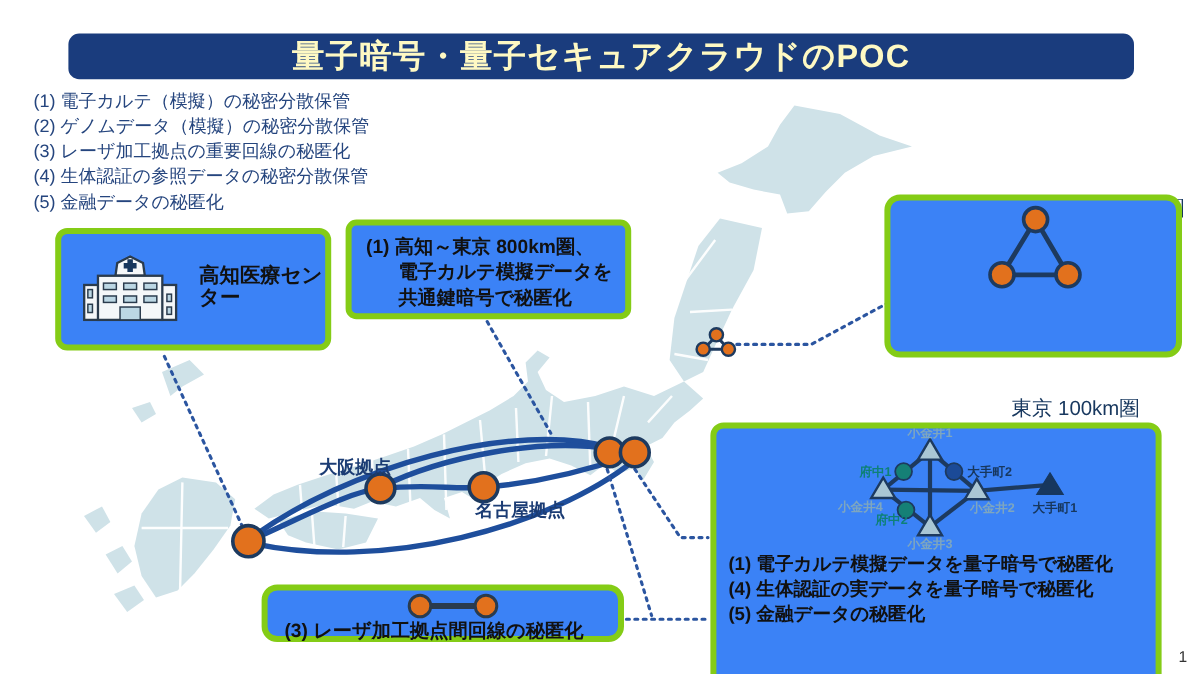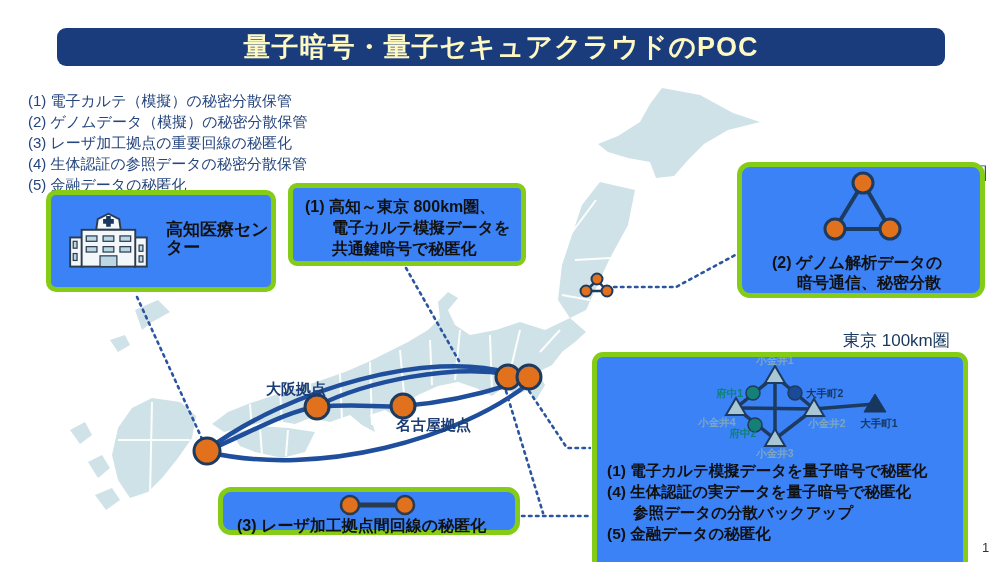--- a/index.html
+++ b/index.html
@@ -5,21 +5,21 @@
   html,body{margin:0;padding:0;background:#ffffff;}
   body{font-family:"Liberation Sans","DejaVu Sans",sans-serif;}
   #slide{position:relative;width:1000px;height:562px;background:#ffffff;overflow:hidden;}
 
   
   .banner{position:absolute;left:57px;top:28px;width:888px;height:38px;background:#1a3c7d;
           border-radius:9px;display:flex;align-items:center;justify-content:center;}
   .banner span{color:#fef9c3;font-size:27px;font-weight:bold;letter-spacing:1px;}
 
   
-  .poc-list{position:absolute;left:28px;top:74px;color:#25457e;font-size:15px;line-height:21px;font-weight:500;margin-top:16px;}
+  .poc-list{position:absolute;left:28px;top:74px;color:#25457e;font-size:15px;line-height:21px;font-weight:500;}
 
   
   .callout{position:absolute;background:#3b82f6;border:5px solid #84cc16;box-sizing:border-box;}
 
   .hospital-box{left:46px;top:190px;width:230px;height:102px;border-radius:10px;
                 display:flex;align-items:center;justify-content:flex-end;padding-bottom:4px;}
   .hospital-box .hospital-label{font-size:17px;font-weight:bold;color:#111111;line-height:18px;}
 
   .kochi-tokyo-box{left:288px;top:183px;width:238px;height:83px;border-radius:9px;
                    padding:8px 8px 0 12px;font-size:16px;font-weight:bold;color:#111;line-height:21px;}
@@ -163,24 +163,20 @@
   <div class="region-label sendai-label">仙台 10km圏</div>
   <div class="callout sendai-box">
     <svg width="242" height="80" viewBox="0 0 242 80">
       <path d="M121,16 L93,62 L148,62 Z" fill="none" stroke="#1d3a5f" stroke-width="4"></path>
       <g fill="#e2711d" stroke="#1d3a5f" stroke-width="3">
         <circle cx="121" cy="16" r="10"></circle>
         <circle cx="93" cy="62" r="10"></circle>
         <circle cx="148" cy="62" r="10"></circle>
       </g>
     </svg>
-    <div class="txt">
-      <div>(2) ゲノム解析データの</div>
-      <div class="indent">暗号通信、秘密分散</div>
-    </div>
   </div>
 
   <div class="region-label tokyo-label">東京 100km圏</div>
   <div class="callout tokyo-box">
     <svg width="370" height="102" viewBox="0 0 370 102">
 
       <g stroke="#1d3a5f" stroke-width="3.5" fill="none">
         <path d="M178,19 L139,51"></path>
         <path d="M178,19 L217,52"></path>
         <path d="M178,19 L178,82"></path>
@@ -211,21 +207,20 @@
         <text x="120" y="69" text-anchor="middle" fill="#7ea6bf">小金井4</text>
         <text x="230" y="70" text-anchor="middle" fill="#7ea6bf">小金井2</text>
         <text x="282" y="70" text-anchor="middle" fill="#17375e">大手町1</text>
         <text x="146" y="80" text-anchor="middle" fill="#0e8177">府中2</text>
         <text x="178" y="100" text-anchor="middle" fill="#7ea6bf">小金井3</text>
       </g>
     </svg>
     <div class="txt">
       <div>(1) 電子カルテ模擬データを量子暗号で秘匿化</div>
       <div>(4) 生体認証の実データを量子暗号で秘匿化</div>
-      <div class="indent">参照データの分散バックアップ</div>
       <div>(5) 金融データの秘匿化</div>
     </div>
   </div>
 
   <div class="callout laser-box">
     <svg width="302" height="24" viewBox="0 0 302 24">
       <line x1="127" y1="11" x2="182" y2="11" stroke="#2a3b4d" stroke-width="5"></line>
       <circle cx="127" cy="11" r="9" fill="#e2711d" stroke="#2a3b4d" stroke-width="2.5"></circle>
       <circle cx="182" cy="11" r="9" fill="#e2711d" stroke="#2a3b4d" stroke-width="2.5"></circle>
     </svg>

